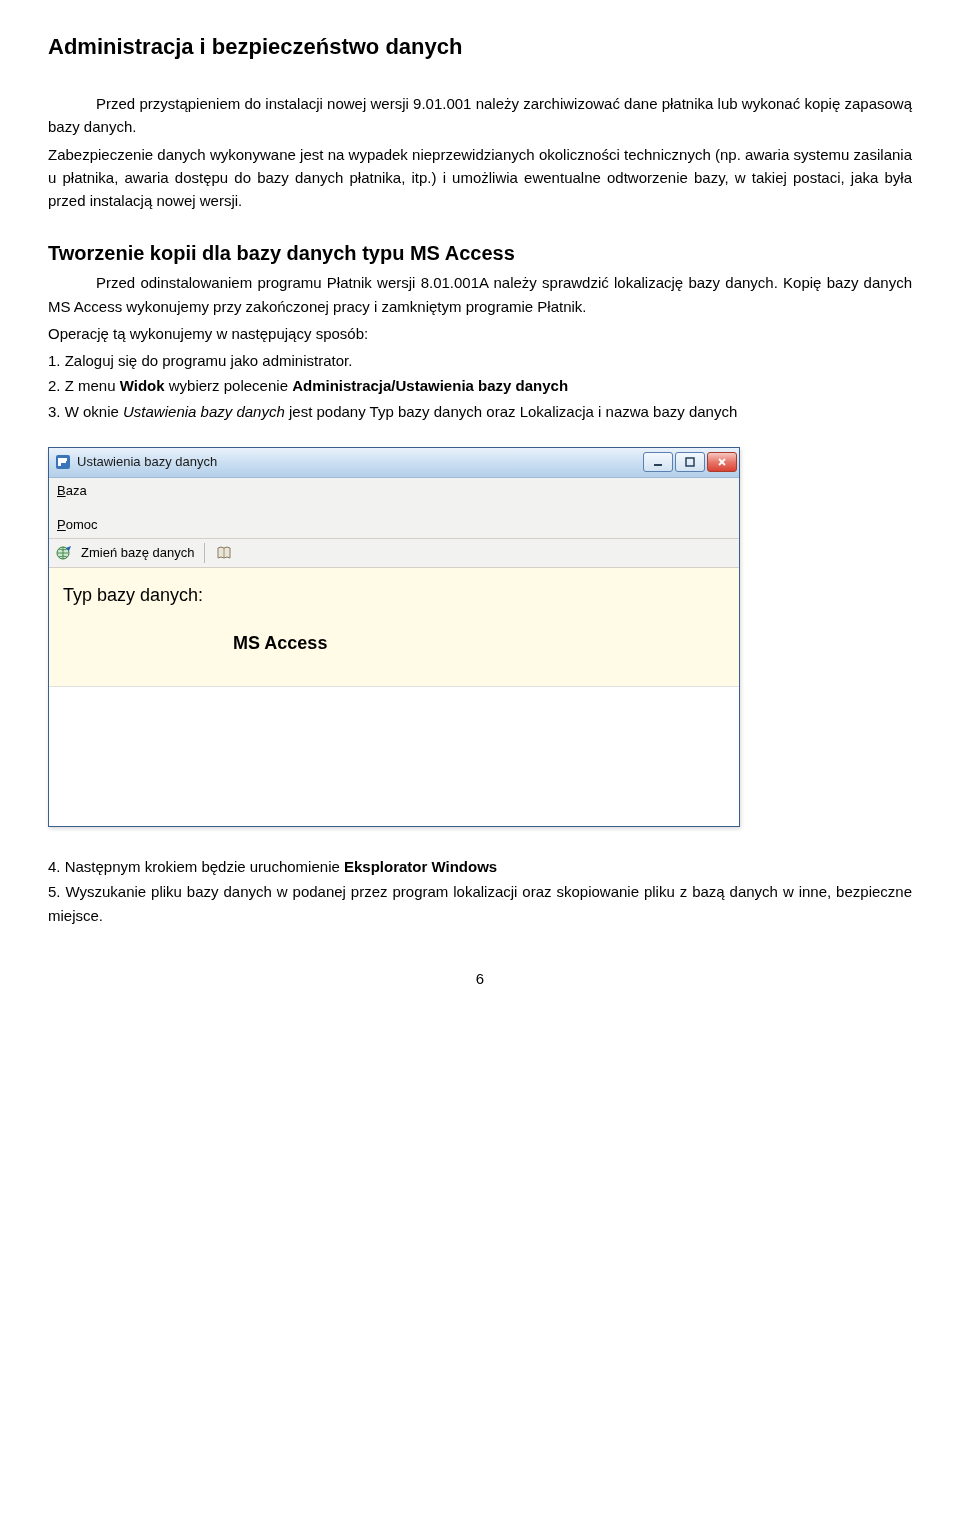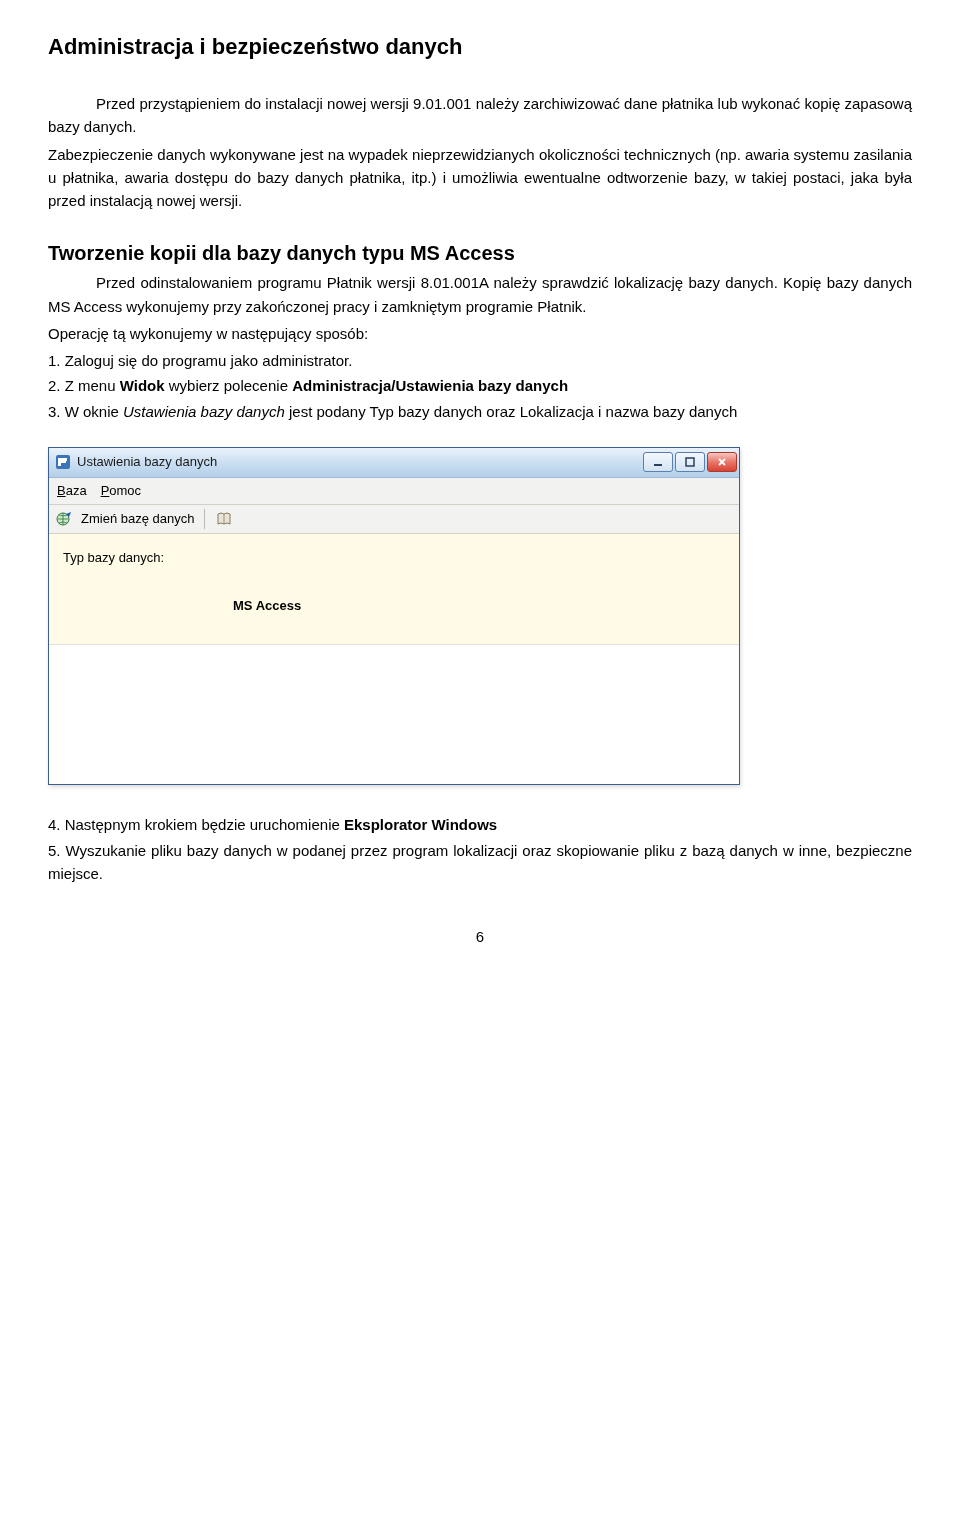--- a/index.html
+++ b/index.html
@@ -70,20 +70,21 @@
     border-color: #a83a2e;
     color: #fff;
   }
   .menubar {
     display: flex;
     gap: 14px;
     padding: 3px 8px;
     background: #f2f2f0;
     border-bottom: 1px solid #d4d0c8;
     font-size: 13px;
+    flex-direction: column;
   }
   .menubar-item .ul { text-decoration: underline; }
   .toolbar {
     display: flex;
     align-items: center;
     gap: 8px;
     padding: 4px 6px;
     background: #f2f2f0;
     border-bottom: 1px solid #d4d0c8;
   }
@@ -94,21 +95,21 @@
     background: #bcbab5;
     margin: 0 2px;
   }
   .infopanel {
     background: #fffbe6;
     padding: 14px 14px 22px 14px;
   }
   .info-row {
     display: flex;
     margin-bottom: 6px;
-    font-size: 13px;
+    font-size: 18px;
   }
   .info-label { width: 170px; }
   .info-value.bold { font-weight: bold; margin-top: 48px; }
   .window-bottom {
     height: 140px;
     background: #fff;
     border-top: 1px solid #e0e0e0;
   }
   .page-number {
     text-align: center;

